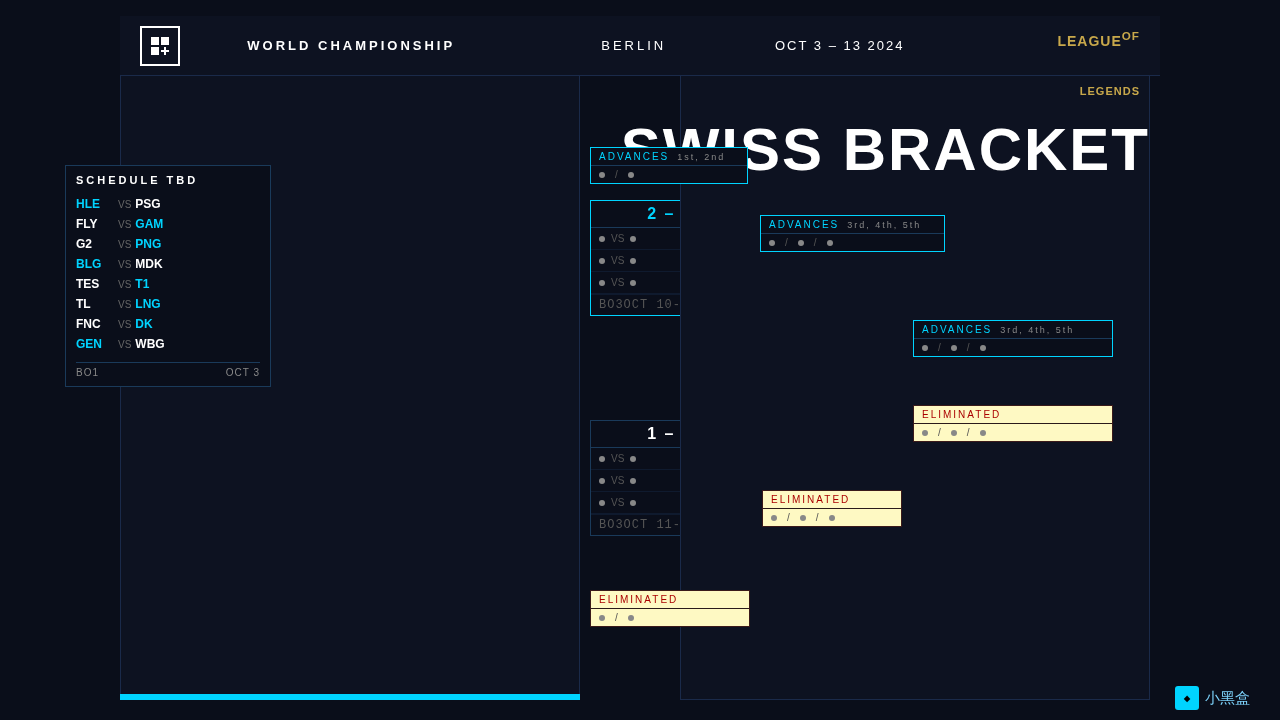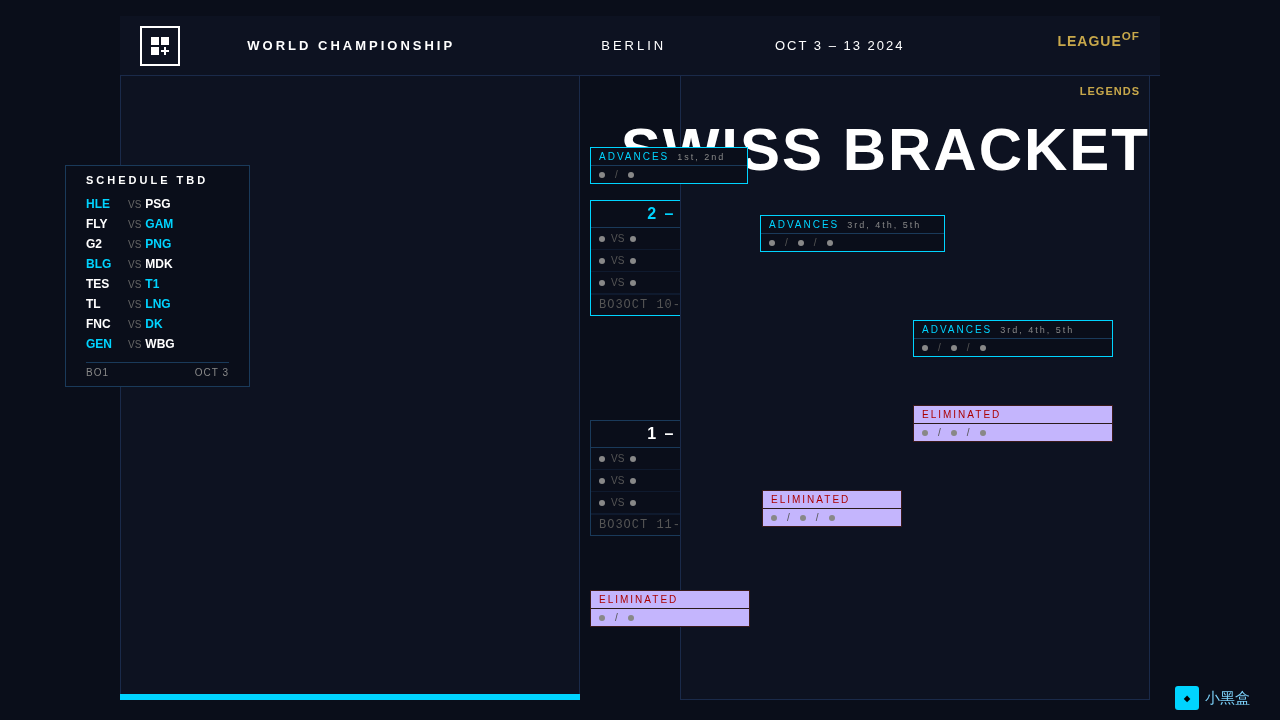--- a/index.html
+++ b/index.html
@@ -140,25 +140,25 @@
       text-transform: uppercase;
       z-index: 5;
       line-height: 1;
     }
 
     
     .schedule-panel {
       position: absolute;
       top: 165px;
       left: 65px;
-      width: 185px;
+      width: 206px;
       background: #0a0e1a;
       border: 1px solid #1a3a5a;
       z-index: 10;
-      padding: 8px 20px;
+      padding: 8px 10px;
     }
     .schedule-title {
       font-size: 11px;
       letter-spacing: 3px;
       color: #fff;
       margin-bottom: 8px;
       font-weight: bold;
     }
     .match-row {
       display: flex;
@@ -265,21 +265,21 @@
       gap: 6px;
       padding: 3px 8px;
       border-top: 1px solid #1a3a5a;
       font-size: 10px;
       color: #555;
     }
     .slash { color: #555; margin: 0 4px; }
 
     .eliminated-box {
       position: absolute;
-      background: #c4b5fd;
+      background: #fef9c3;
       border: 1px solid #3a1a1a;
       z-index: 6;
     }
     .eliminated-header {
       font-size: 10px;
       letter-spacing: 2px;
       color: #a00;
       padding: 3px 8px;
     }
     .elim-slot {

